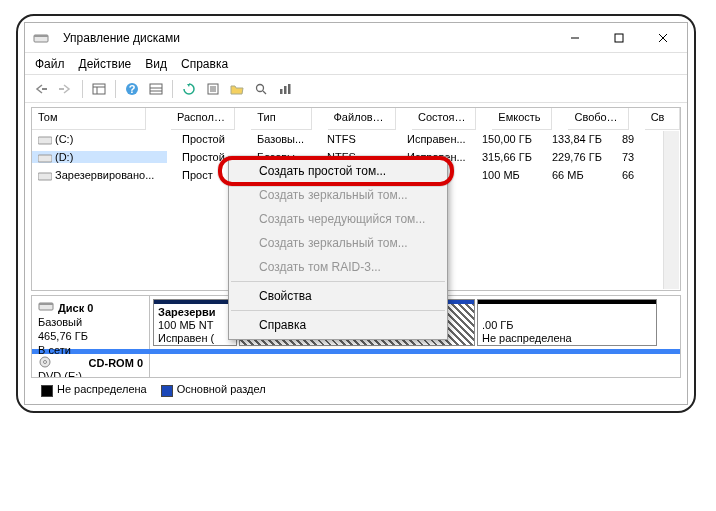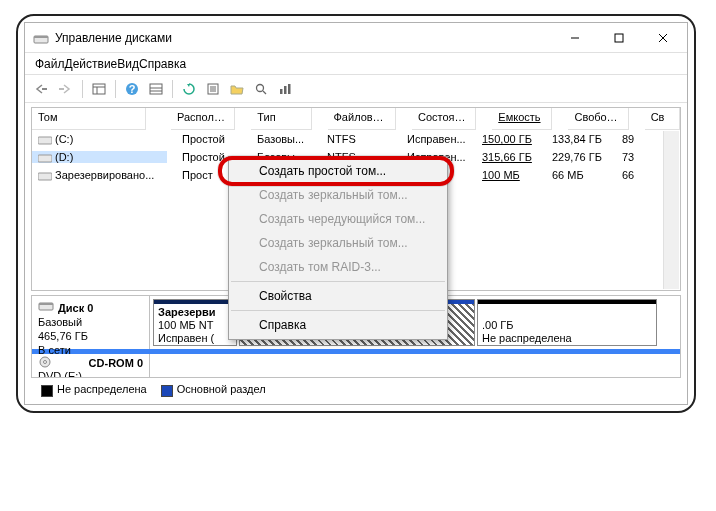--- a/index.html
+++ b/index.html
@@ -13,28 +13,28 @@
   position: relative;
 }
 .win {
   border: 1px solid #b0b0b0;
   background: #fff;
   position: relative;
 }
 
 
 .title-bar { height: 30px; display: flex; align-items: center; justify-content: space-between; padding: 0 2px 0 8px; border-bottom: 1px solid #e0e0e0; }
-.title-left { display: flex; align-items: flex-end; gap: 6px; }
+.title-left { display: flex; align-items: center; gap: 14px; }
 .title-text { font-size: 12px; color: #000; }
 .win-btns { display: flex; }
 .win-btn { width: 44px; height: 28px; display: flex; align-items: center; justify-content: center; color: #000; }
 .win-btn svg { stroke: #000; }
 
 
-.menu-bar { height: 22px; display: flex; align-items: center; padding: 0 10px; border-bottom: 1px solid #e0e0e0; text-align: center; }
+.menu-bar { height: 22px; display: flex; align-items: center; gap: 14px; padding: 0 10px; border-bottom: 1px solid #e0e0e0; text-align: center; }
 .menu-item { font-size: 12px; color: #000; }
 
 
 .tool-bar { height: 28px; display: flex; align-items: center; gap: 2px; padding: 0 6px; border-bottom: 1px solid #e0e0e0; }
 .tool-btn { width: 22px; height: 22px; display: flex; align-items: center; justify-content: center; color: #555; border: 1px solid transparent; }
 .tool-sep { width: 1px; height: 18px; background: #d0d0d0; margin: 0 3px; }
 
 
 .table-wrap { border: 1px solid #c0c0c0; margin: 4px 6px 0 6px; position: relative; height: 184px; background: #fff; }
 .thead { display: flex; height: 22px; background: #fff; gap: 16px; }
@@ -45,21 +45,21 @@
 .tr.selected { }
 .tr.selected .td.name-cell { background: #cce4ff; }
 .vol-icon { width: 14px; height: 10px; display: inline-block; vertical-align: middle; margin-right: 3px; }
 .vol-icon svg { display: block; }
 
 .col0 { width: 135px; }
 .col1 { width: 75px; margin-left: 9px; }
 .col2 { width: 70px; }
 .col3 { width: 80px; }
 .col4 { width: 75px; }
-.col5 { width: 70px; text-decoration: underline; }
+.col5 { width: 70px; }
 .col6 { width: 70px; }
 .col7 { width: 40px; }
 
 
 .ctx-menu {
   position: absolute;
   left: 210px;
   top: 140px;
   width: 220px;
   background: #f2f2f2;

